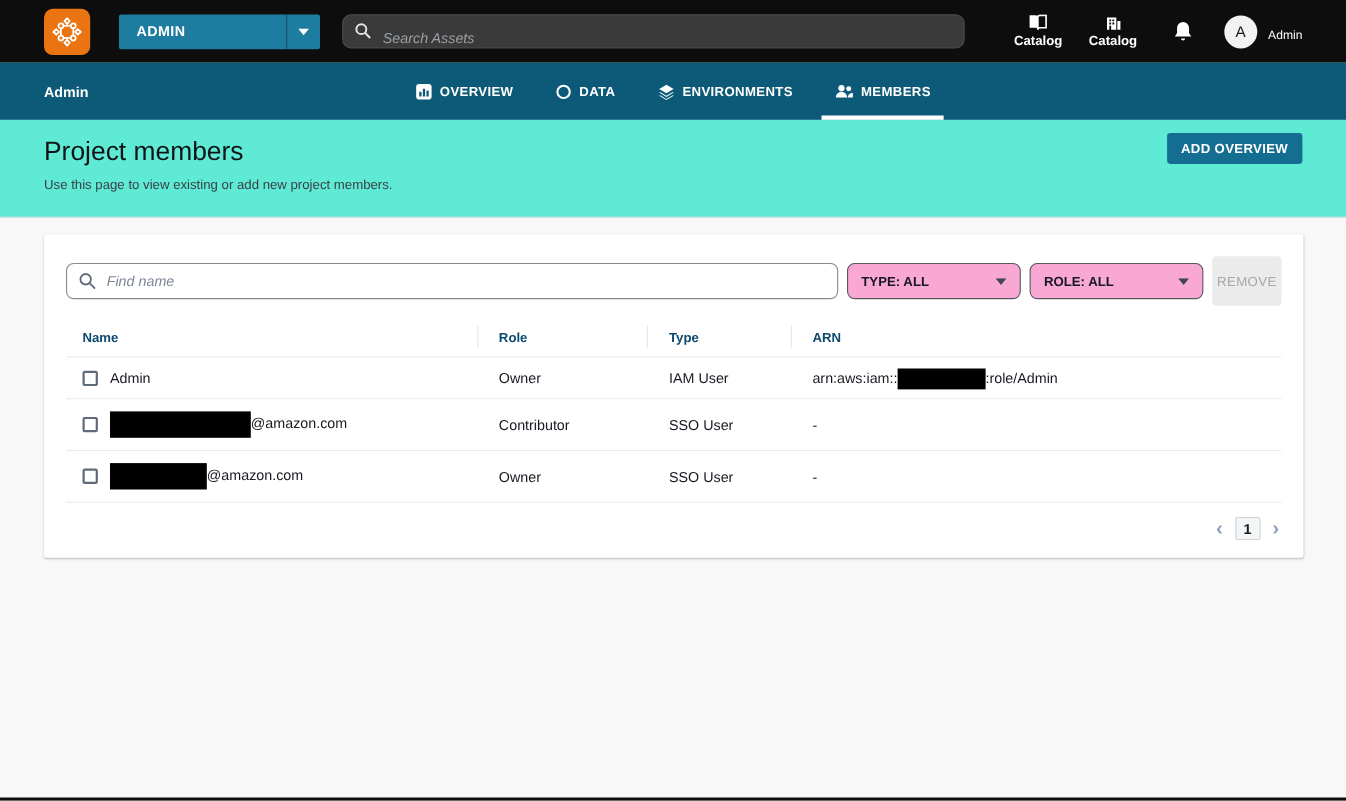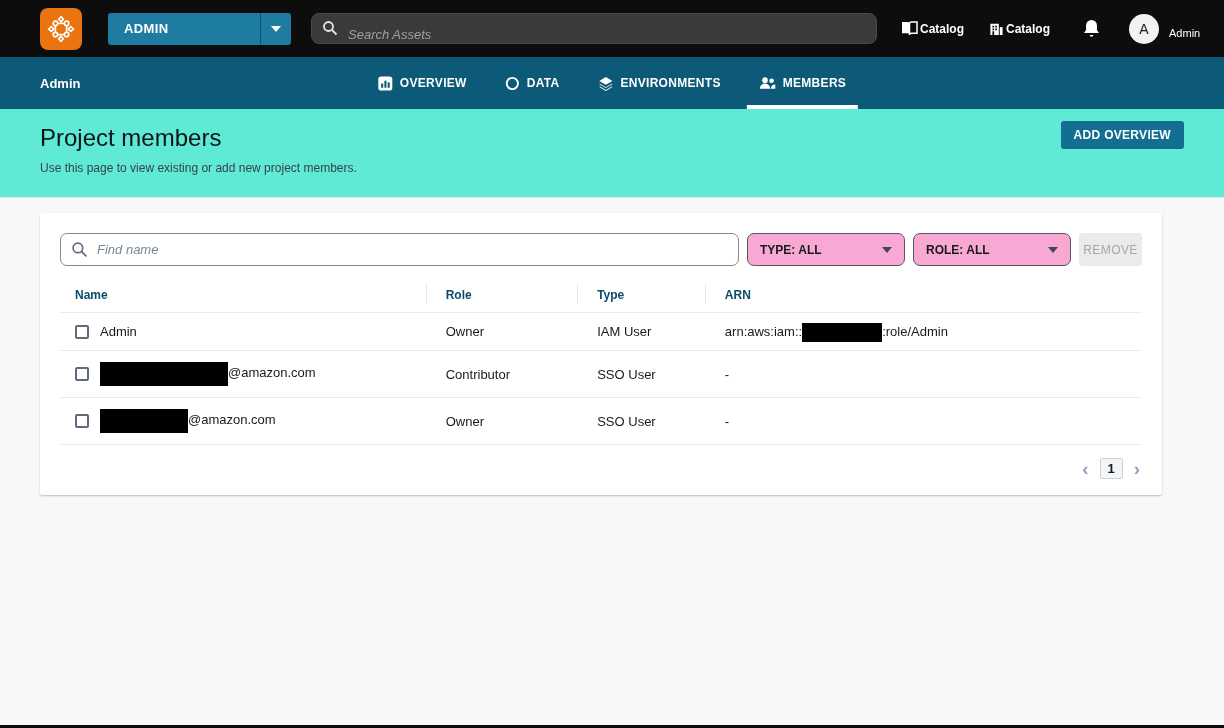--- a/index.html
+++ b/index.html
@@ -38,21 +38,21 @@
   }
   .topsearch input {
     width:100%; height:100%; background:#3a3a3a; border:1px solid #4a4a4a; border-radius:8px;
     color:#e6e6e6; font-size:13px; padding:12px 12px 0 36px; font-family:inherit; outline:none;
   }
   .topsearch input::placeholder { color:#9aa0a5; font-style:italic; }
   .topsearch .mag { position:absolute; left:11px; top:7px; }
 
   .top-right { margin-left:auto; display:flex; align-items:center; }
   .top-link {
-    display:flex; flex-direction:row; align-items:center; gap:2px;
+    display:flex; flex-direction:column; align-items:center; gap:2px;
     color:#fff; font-size:12px; font-weight:bold; cursor:pointer; margin-left:24px;justify-content:center;
   }
   .bell { margin-left:32px; cursor:pointer; display:flex; }
   .avatar {
     width:30px; height:30px; border-radius:50%; background:#f2f2f2; color:#16191f;
     display:flex; align-items:center; justify-content:center; font-size:14px;
     margin-left:28px; cursor:pointer; flex:0 0 auto;
   }
   .user-name { color:#fff; font-size:11px; margin-left:10px; align-self:flex-start; margin-top:13px; }
 
@@ -83,42 +83,42 @@
   .page-title { font-size:24px; font-weight:500; color:#101418; }
   .page-subtitle { font-size:12px; color:#3a4149; margin-top:9px; }
   .btn-primary {
     position:absolute; right:40px; top:12px;
     background:#146e92; color:#fff; border:none; border-radius:3px;
     font-size:12px; font-weight:bold; letter-spacing:.3px;
     padding:7px 13px; cursor:pointer; font-family:inherit;
   }
 
   
-  .content { padding:15px 62px 0 40px; }
+  .content { padding:15px 39px 0 40px; }
   .card {
     background:#fff; border-radius:2px;
     box-shadow:0 1px 2px rgba(0,28,36,.25);
     padding:20px 20px 16px;
   }
   .toolbar { display:flex; gap:8px; align-items:center; }
   .find-wrap { position:relative; flex:1; height:33px; }
   .find-wrap input {
     width:100%; height:100%; border:1px solid #87898b; border-radius:7px;
     font-size:13px; padding:0 12px 0 36px; font-family:inherit; outline:none; color:#16191f;
   }
   .find-wrap input::placeholder { color:#7b8797; font-style:italic; }
   .find-wrap .mag { position:absolute; left:11px; top:8px; }
   .select {
     width:158px; height:33px; border:1px solid #55585c; border-radius:7px; background:#f9a8d4;
     display:flex; align-items:center; justify-content:space-between;
     font-size:12px; font-weight:bold; color:#16191f; padding:0 12px; cursor:pointer;
     font-family:inherit;
   }
   .btn-disabled {
-    width:63px; height:33px; background:#ebebeb; border:none; border-radius:4px;
+    width:63px; height:45px; background:#ebebeb; border:none; border-radius:4px;
     color:#a5a7a8; font-size:12px; letter-spacing:.4px; font-family:inherit; cursor:default;
   }
 
   
   table { width:100%; border-collapse:collapse; margin-top:16px; }
   th {
     text-align:left; font-size:12px; color:#0c4a6e; font-weight:bold;
     padding:6px 0 10px 20px; border-bottom:1px solid #e9ebed; position:relative;
   }
   th:first-child { padding-left:15px; }

